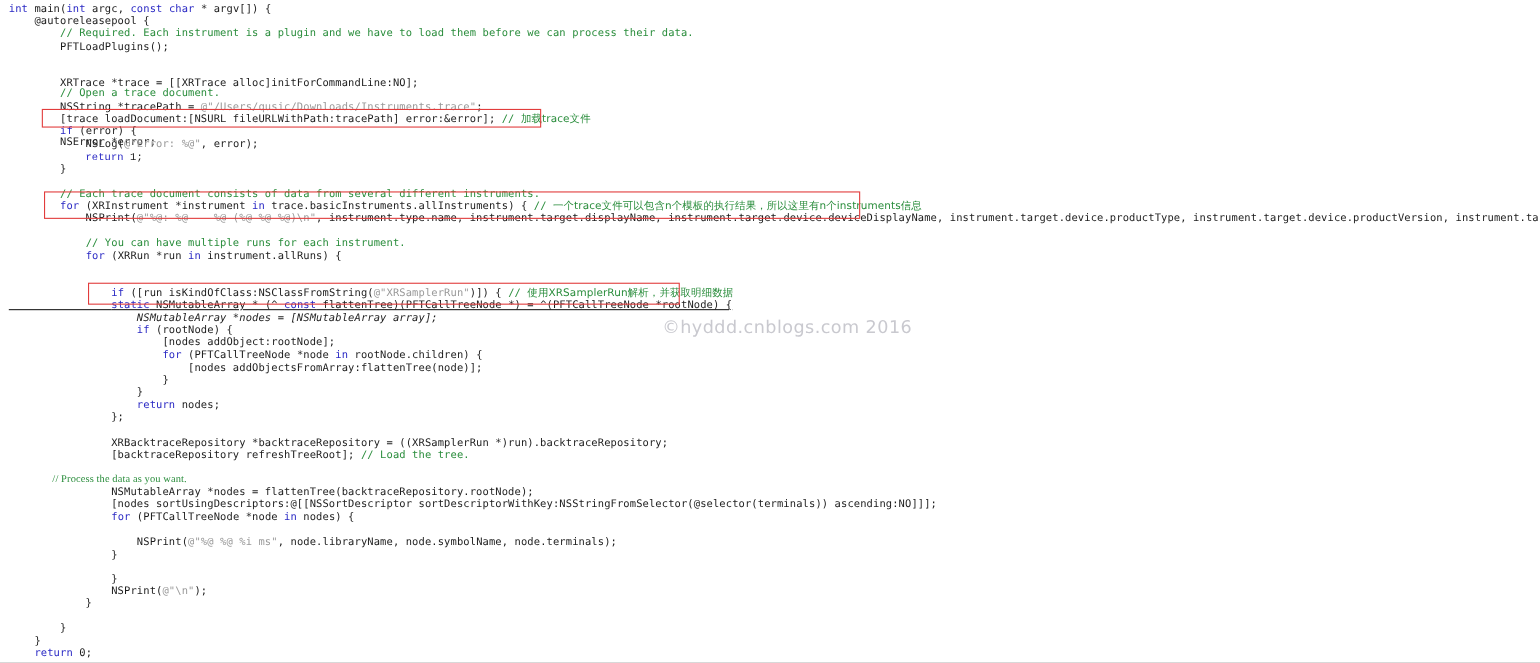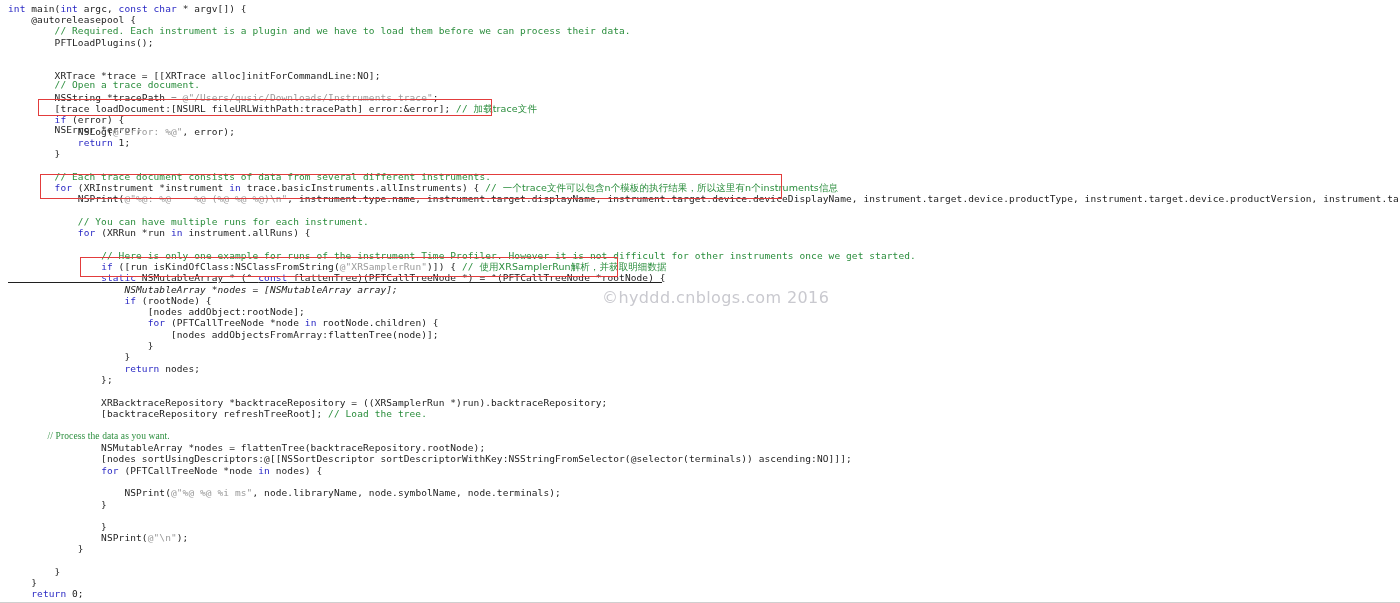--- a/index.html
+++ b/index.html
@@ -62,31 +62,31 @@
       <div class="code-line" style="top: 25px;"><span class="tok plain">        </span><span class="tok cmt">// Required. Each instrument is a plugin and we have to load them before we can process their data.</span></div>
       <div class="code-line" style="top: 37px;"><span class="tok plain">        PFTLoadPlugins();</span></div>
       <div class="code-line" style="top: 48px;">&nbsp;</div>
       <div class="code-line" style="top: 59px; margin-top: 20px;"><span class="tok plain">        </span><span class="tok cmt">// Open a trace document.</span></div>
       <div class="code-line" style="top: 70px;"><span class="tok plain">        XRTrace *trace = [[XRTrace alloc]initForCommandLine:NO];</span></div>
       <div class="code-line" style="top: 86px; margin-top: 38px;"><span class="tok plain">        NSError *error;</span></div>
       <div class="code-line" style="top: 92px;"><span class="tok plain">        NSString *tracePath = </span><span class="tok str">@"/Users/qusic/Downloads/Instruments.trace"</span><span class="tok plain">;</span></div>
       <div class="code-line" style="top: 103px;"><span class="tok plain">        [trace loadDocument:[NSURL fileURLWithPath:tracePath] error:&amp;error]; </span><span class="tok cmt">// </span><span class="tok cn cjk">加载trace文件</span></div>
       <div class="code-line" style="top: 114px;"><span class="tok plain">        </span><span class="tok kw">if</span><span class="tok plain"> (error) {</span></div>
       <div class="code-line" style="top: 126px;"><span class="tok plain">            NSLog(</span><span class="tok str">@"Error: %@"</span><span class="tok plain">, error);</span></div>
-      <div class="code-line" style="top: 137px;"><span class="tok plain">            </span><span class="tok kw">return</span><span class="tok plain"> 1;</span></div>
+      <div class="code-line" style="top: 137px; font-family: Liberation Mono, monospace;"><span class="tok plain">            </span><span class="tok kw">return</span><span class="tok plain"> 1;</span></div>
       <div class="code-line" style="top: 148px;"><span class="tok plain">        }</span></div>
       <div class="code-line" style="top: 159px;">&nbsp;</div>
       <div class="code-line" style="top: 171px; text-align: center;"><span class="tok plain">        </span><span class="tok cmt">// Each trace document consists of data from several different instruments.</span></div>
       <div class="code-line" style="top: 182px;"><span class="tok plain">        </span><span class="tok kw">for</span><span class="tok plain"> (XRInstrument *instrument </span><span class="tok kw">in</span><span class="tok plain"> trace.basicInstruments.allInstruments) { </span><span class="tok cmt">// </span><span class="tok cn cjk">一个trace文件可以包含n个模板的执行结果，所以这里有n个instruments信息</span></div>
       <div class="code-line" style="top: 193px;"><span class="tok plain">            NSPrint(</span><span class="tok str">@"%@: %@    %@ (%@ %@ %@)\n"</span><span class="tok plain">, instrument.type.name, instrument.target.displayName, instrument.target.device.deviceDisplayName, instrument.target.device.productType, instrument.target.device.productVersion, instrument.target.device.buildVersion);</span></div>
       <div class="code-line" style="top: 205px;">&nbsp;</div>
       <div class="code-line" style="top: 216px;"><span class="tok plain">            </span><span class="tok cmt">// You can have multiple runs for each instrument.</span></div>
       <div class="code-line" style="top: 227px;"><span class="tok plain">            </span><span class="tok kw">for</span><span class="tok plain"> (XRRun *run </span><span class="tok kw">in</span><span class="tok plain"> instrument.allRuns) {</span></div>
       <div class="code-line" style="top: 238px;">&nbsp;</div>
-      <div class="code-line" style="top: 250px;"><span class="tok plain">                </span><span class="tok cmt">// Here is only one example for runs of the instrument Time Profiler. However it is not difficult for other instruments once we get started.</span></div>
+      <div class="code-line" style="top: 250px;"><span class="tok plain">                </span></div>
       <div class="code-line" style="top: 261px;"><span class="tok plain">                </span><span class="tok kw">if</span><span class="tok plain"> ([run isKindOfClass:NSClassFromString(</span><span class="tok str">@"XRSamplerRun"</span><span class="tok plain">)]) { </span><span class="tok cmt">// </span><span class="tok cn cjk">使用XRSamplerRun解析，并获取明细数据</span></div>
       <div class="code-line" style="top: 272px; text-decoration: underline;"><span class="tok plain">                </span><span class="tok kw">static</span><span class="tok plain"> NSMutableArray * (^ </span><span class="tok kw">const</span><span class="tok plain"> flattenTree)(PFTCallTreeNode *) = ^(PFTCallTreeNode *rootNode) {</span></div>
       <div class="code-line" style="top: 284px; font-style: italic;"><span class="tok plain">                    NSMutableArray *nodes = [NSMutableArray array];</span></div>
       <div class="code-line" style="top: 295px;"><span class="tok plain">                    </span><span class="tok kw">if</span><span class="tok plain"> (rootNode) {</span></div>
       <div class="code-line" style="top: 306px;"><span class="tok plain">                        [nodes addObject:rootNode];</span></div>
       <div class="code-line" style="top: 317px;"><span class="tok plain">                        </span><span class="tok kw">for</span><span class="tok plain"> (PFTCallTreeNode *node </span><span class="tok kw">in</span><span class="tok plain"> rootNode.children) {</span></div>
       <div class="code-line" style="top: 329px;"><span class="tok plain">                            [nodes addObjectsFromArray:flattenTree(node)];</span></div>
       <div class="code-line" style="top: 340px;"><span class="tok plain">                        }</span></div>
       <div class="code-line" style="top: 351px;"><span class="tok plain">                    }</span></div>
       <div class="code-line" style="top: 363px;"><span class="tok plain">                    </span><span class="tok kw">return</span><span class="tok plain"> nodes;</span></div>

